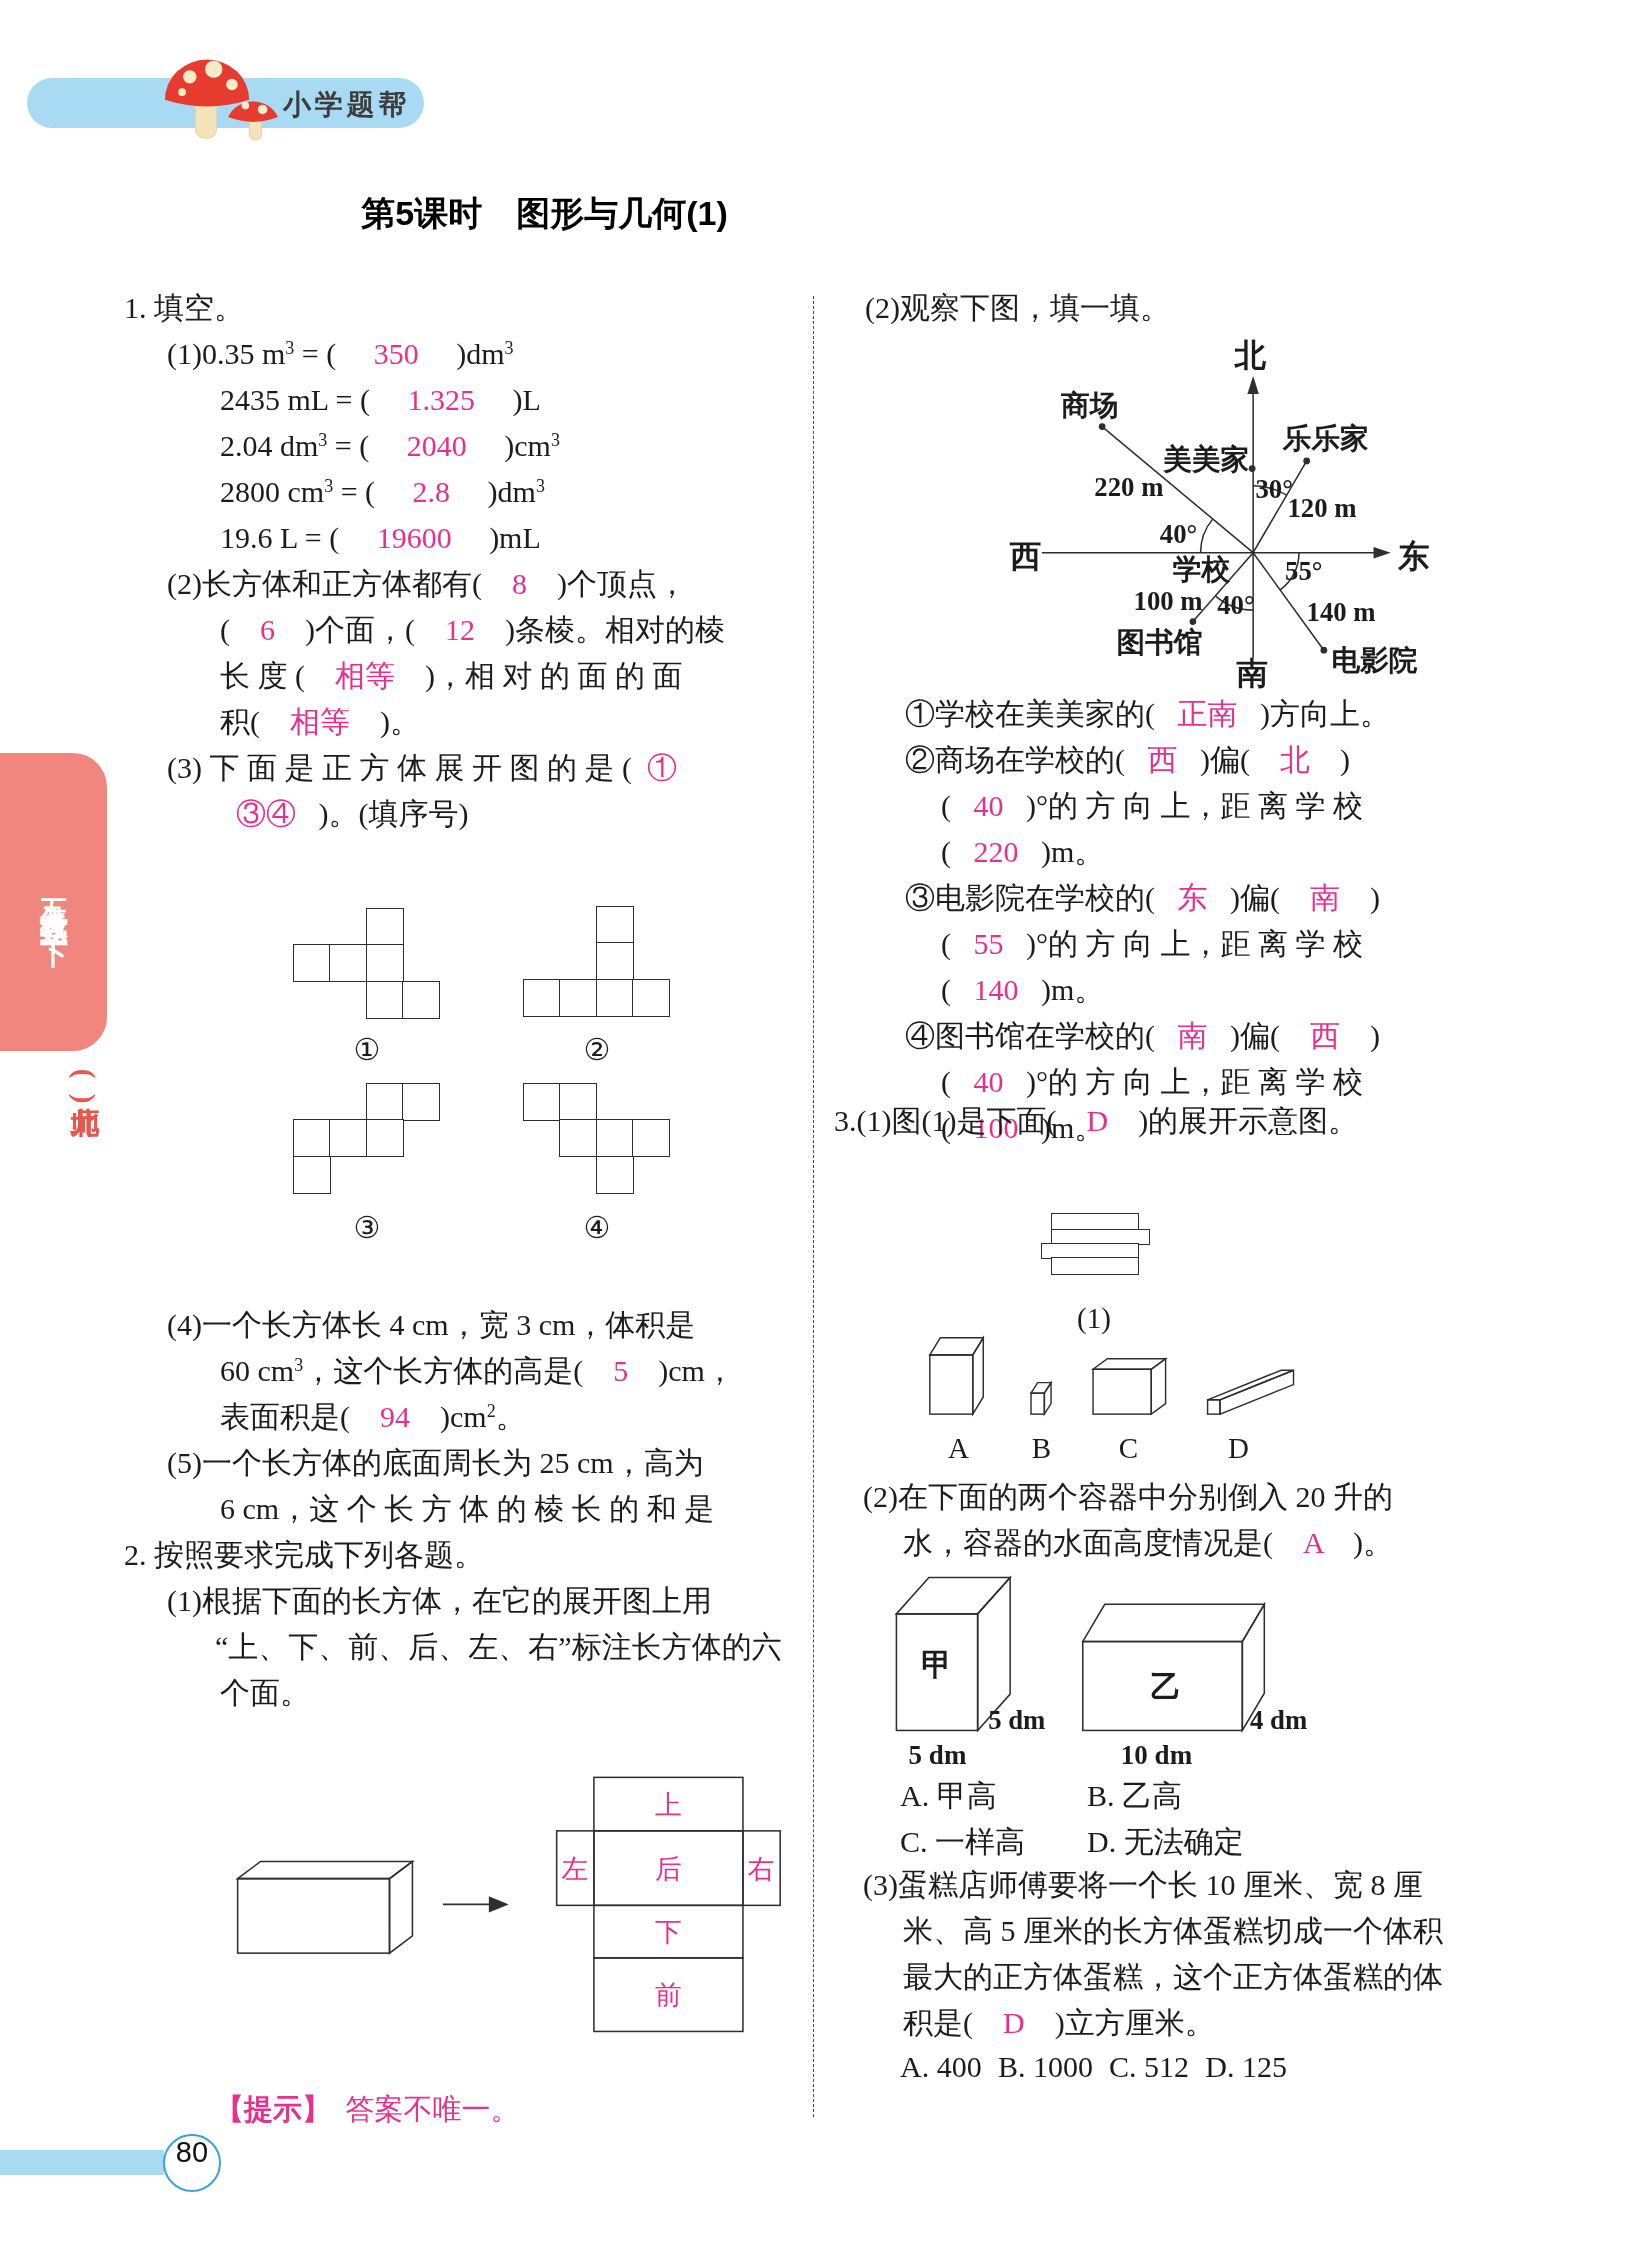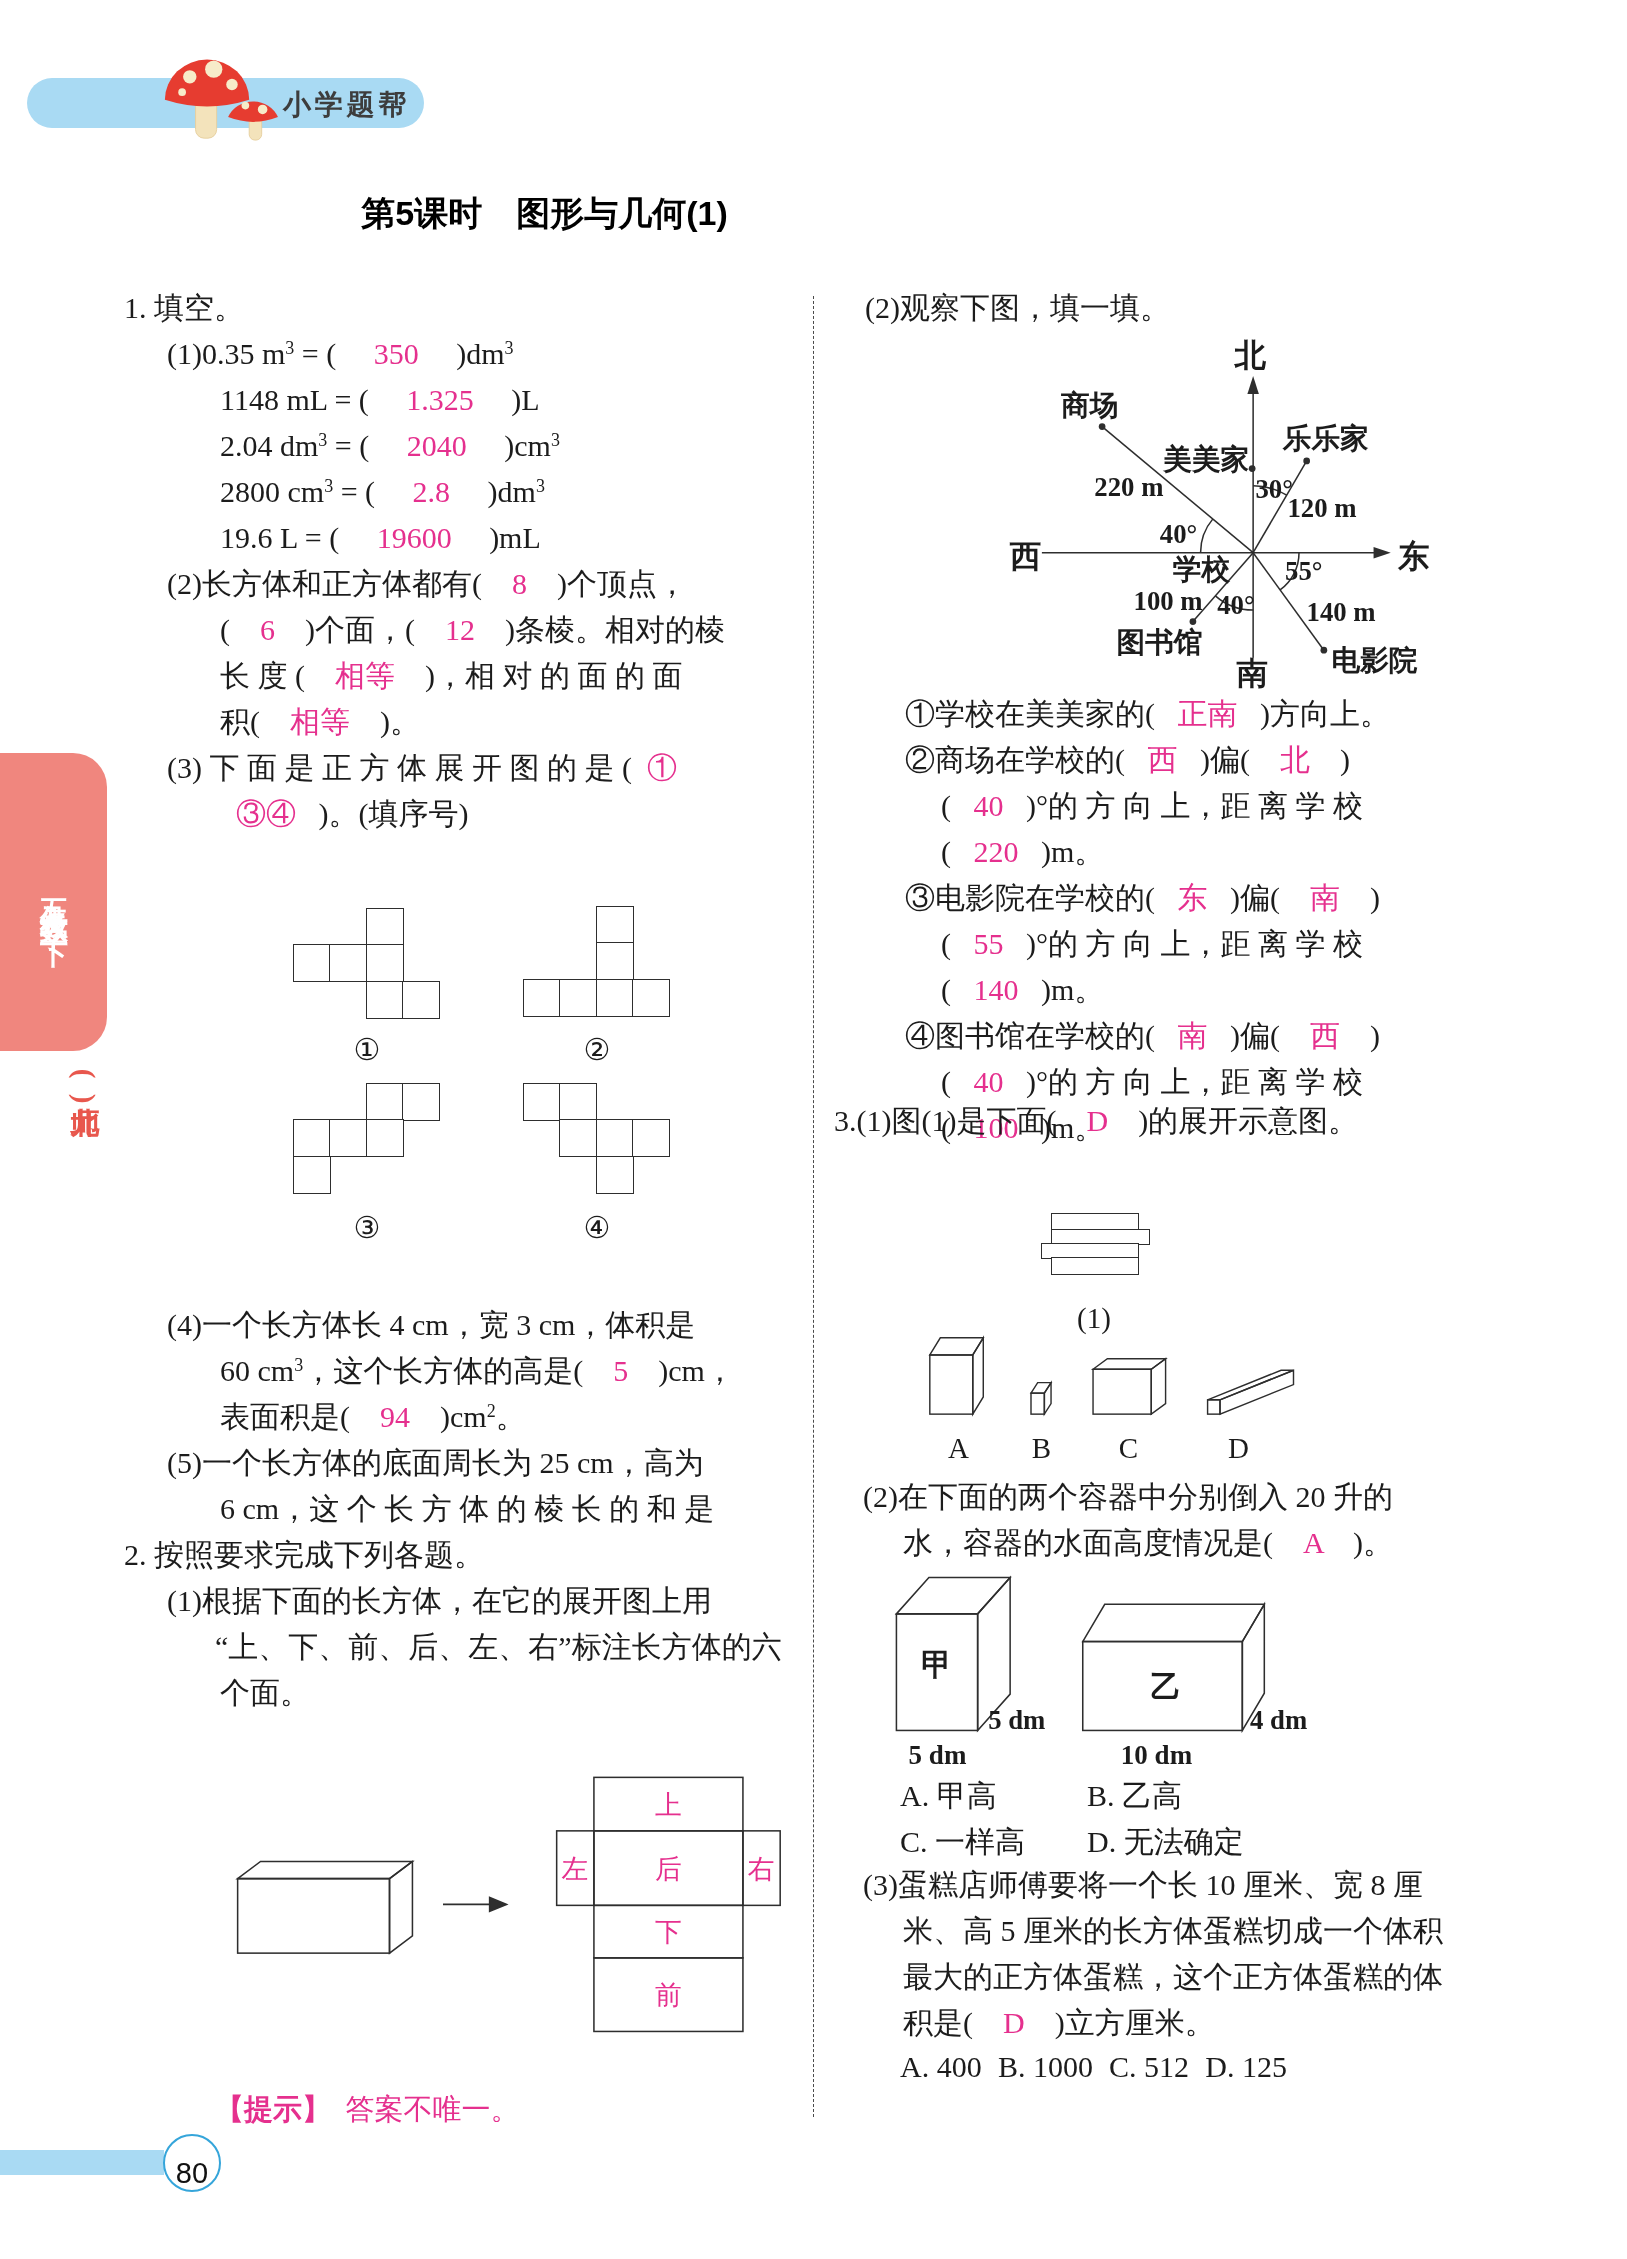--- a/index.html
+++ b/index.html
@@ -63,21 +63,21 @@
   </div>
   <div class="abs" style="left:63px;top:1063px;width:44px;display:flex;flex-direction:column;align-items:center;color:var(--edred);font-weight:bold;font-size:29px;line-height:31px;">
     <span style="transform:rotate(90deg);height:21px;line-height:21px;">(</span>
     <span style="writing-mode:vertical-rl;letter-spacing:1.9px;">北师</span>
     <span style="transform:rotate(90deg);height:21px;line-height:21px;">)</span>
   </div>
 
   <div class="abs" style="left:124px;top:285px;width:674px;">
     <div class="ln"><span class="seg-n">1. 填空。</span></div>
     <div class="ln ind1"><span class="seg-n">(1)0.35 m</span><span class="seg-sup">3</span><span class="seg-n"> = (     </span><span class="seg-a">350</span><span class="seg-n">     )dm</span><span class="seg-sup">3</span></div>
-    <div class="ln ind2"><span class="seg-n">1148 mL = (     </span><span class="seg-a">1.325</span><span class="seg-n">     )L</span></div>
+    <div class="ln ind2"><span class="seg-n">2435 mL = (     </span><span class="seg-a">1.325</span><span class="seg-n">     )L</span></div>
     <div class="ln ind2"><span class="seg-n">2.04 dm</span><span class="seg-sup">3</span><span class="seg-n"> = (     </span><span class="seg-a">2040</span><span class="seg-n">     )cm</span><span class="seg-sup">3</span></div>
     <div class="ln ind2"><span class="seg-n">2800 cm</span><span class="seg-sup">3</span><span class="seg-n"> = (     </span><span class="seg-a">2.8</span><span class="seg-n">     )dm</span><span class="seg-sup">3</span></div>
     <div class="ln ind2"><span class="seg-n">19.6 L = (     </span><span class="seg-a">19600</span><span class="seg-n">     )mL</span></div>
     <div class="ln ind1"><span class="seg-n">(2)长方体和正方体都有(    </span><span class="seg-a">8</span><span class="seg-n">    )个顶点，</span></div>
     <div class="ln ind2"><span class="seg-n">(    </span><span class="seg-a">6</span><span class="seg-n">    )个面，(    </span><span class="seg-a">12</span><span class="seg-n">    )条棱。相对的棱</span></div>
     <div class="ln ind2"><span class="seg-n">长 度 (    </span><span class="seg-a">相等</span><span class="seg-n">    )，相 对 的 面 的 面</span></div>
     <div class="ln ind2"><span class="seg-n">积(    </span><span class="seg-a">相等</span><span class="seg-n">    )。</span></div>
     <div class="ln ind1"><span class="seg-n">(3) 下 面 是 正 方 体 展 开 图 的 是 (  </span><span class="seg-a">①</span></div>
     <div class="ln ind2b"><span class="seg-a">③④</span><span class="seg-n">   )。(填序号)</span></div>
   </div>
@@ -158,21 +158,21 @@
       <text x="699" y="1964">后</text>
       <text x="796" y="1964">右</text>
       <text x="699" y="2030">下</text>
       <text x="699" y="2096">前</text>
     </g>
   </svg>
 
   <div class="abs ln" style="left:215px;top:2086px;font-size:29px;"><span class="seg-b">【提示】</span><span class="seg-a">  答案不唯一。</span></div>
 
   <div class="abs" style="left:0;top:2150px;width:164px;height:25px;background:var(--blue);"></div>
-  <div class="abs" style="left:163px;top:2134px;width:54px;height:54px;border:2.9px solid #35a5da;border-radius:50%;background:#fff;display:flex;align-items:flex-end;justify-content:center;">
+  <div class="abs" style="left:163px;top:2134px;width:54px;height:54px;border:2.9px solid #35a5da;border-radius:50%;background:#fff;display:flex;align-items:flex-start;justify-content:center;">
     <span style="font-family:'Liberation Sans','DejaVu Sans',sans-serif;font-size:29px;color:#111;">80</span>
   </div>
 
   <div class="abs ln" style="left:865px;top:285px;"><span class="seg-n">(2)观察下图，填一填。</span></div>
 
   <svg class="abs" style="left:994px;top:330px;" width="459" height="368" viewBox="1040 345 480 385">
     <g stroke="#2e2e2e" stroke-width="1.6" fill="none">
       <line x1="1311" y1="578" x2="1311" y2="400"></line>
       <line x1="1090" y1="578" x2="1446" y2="578"></line>
       <line x1="1311" y1="578" x2="1311" y2="688"></line>

